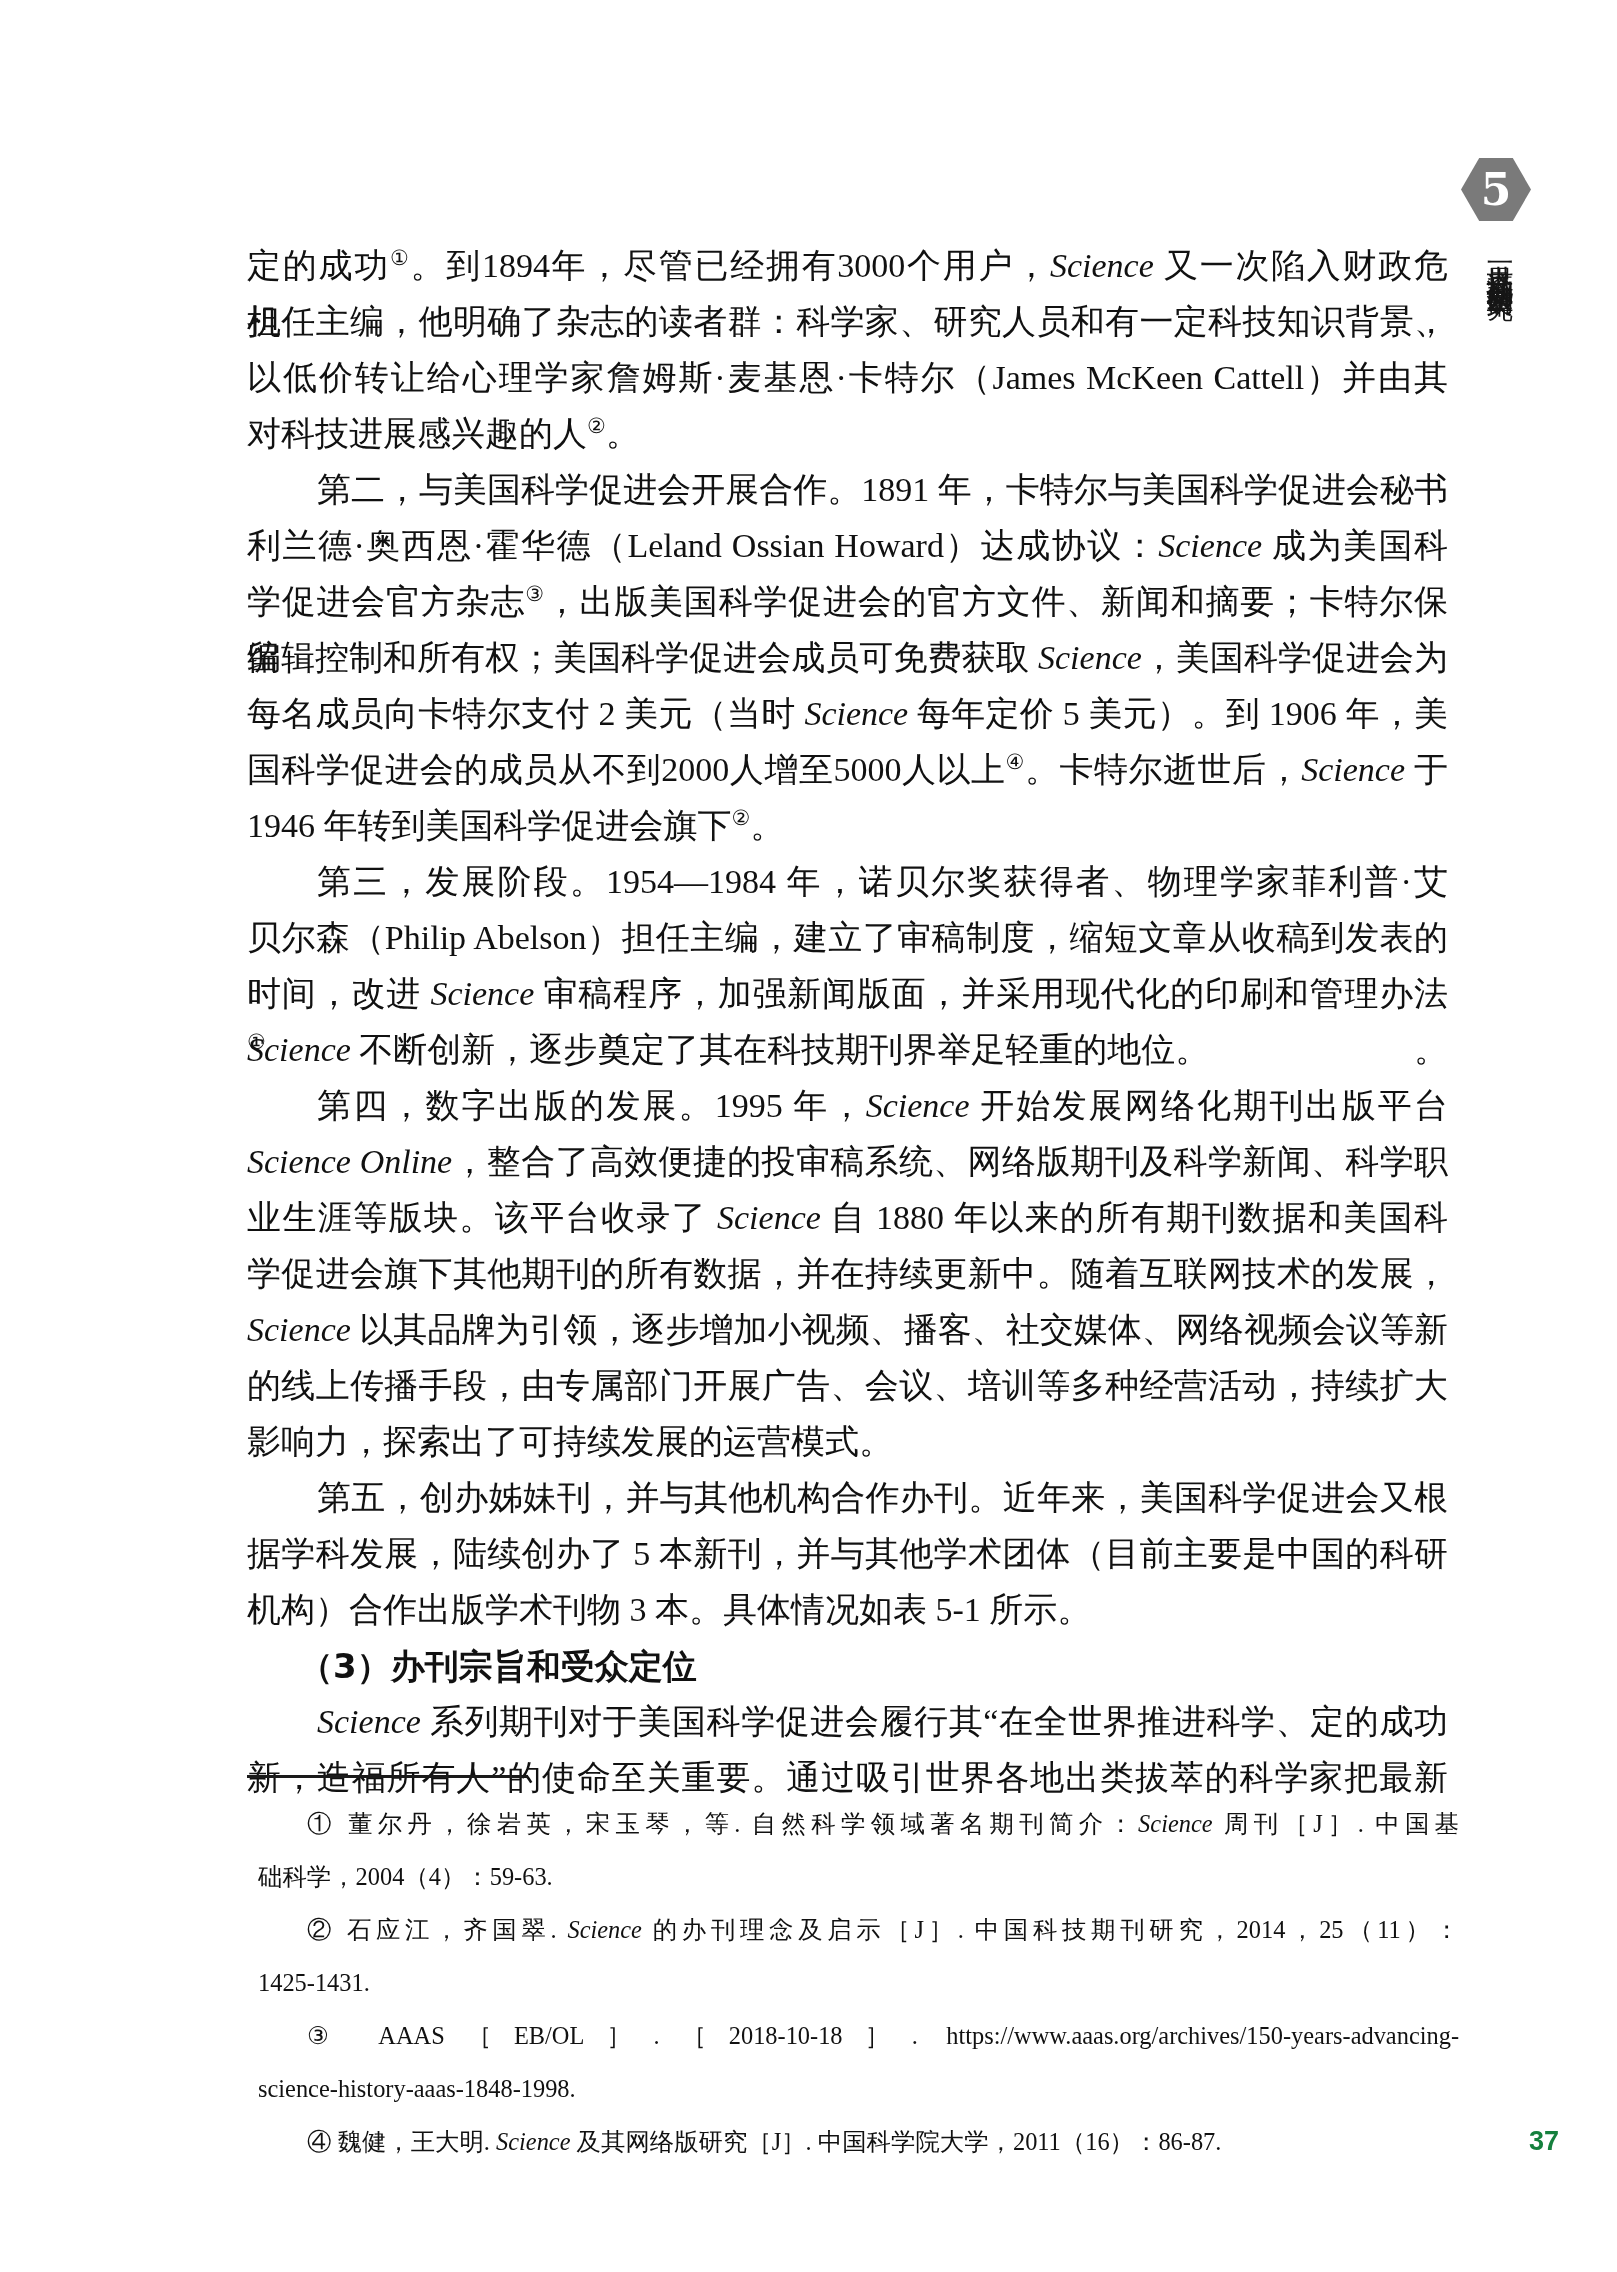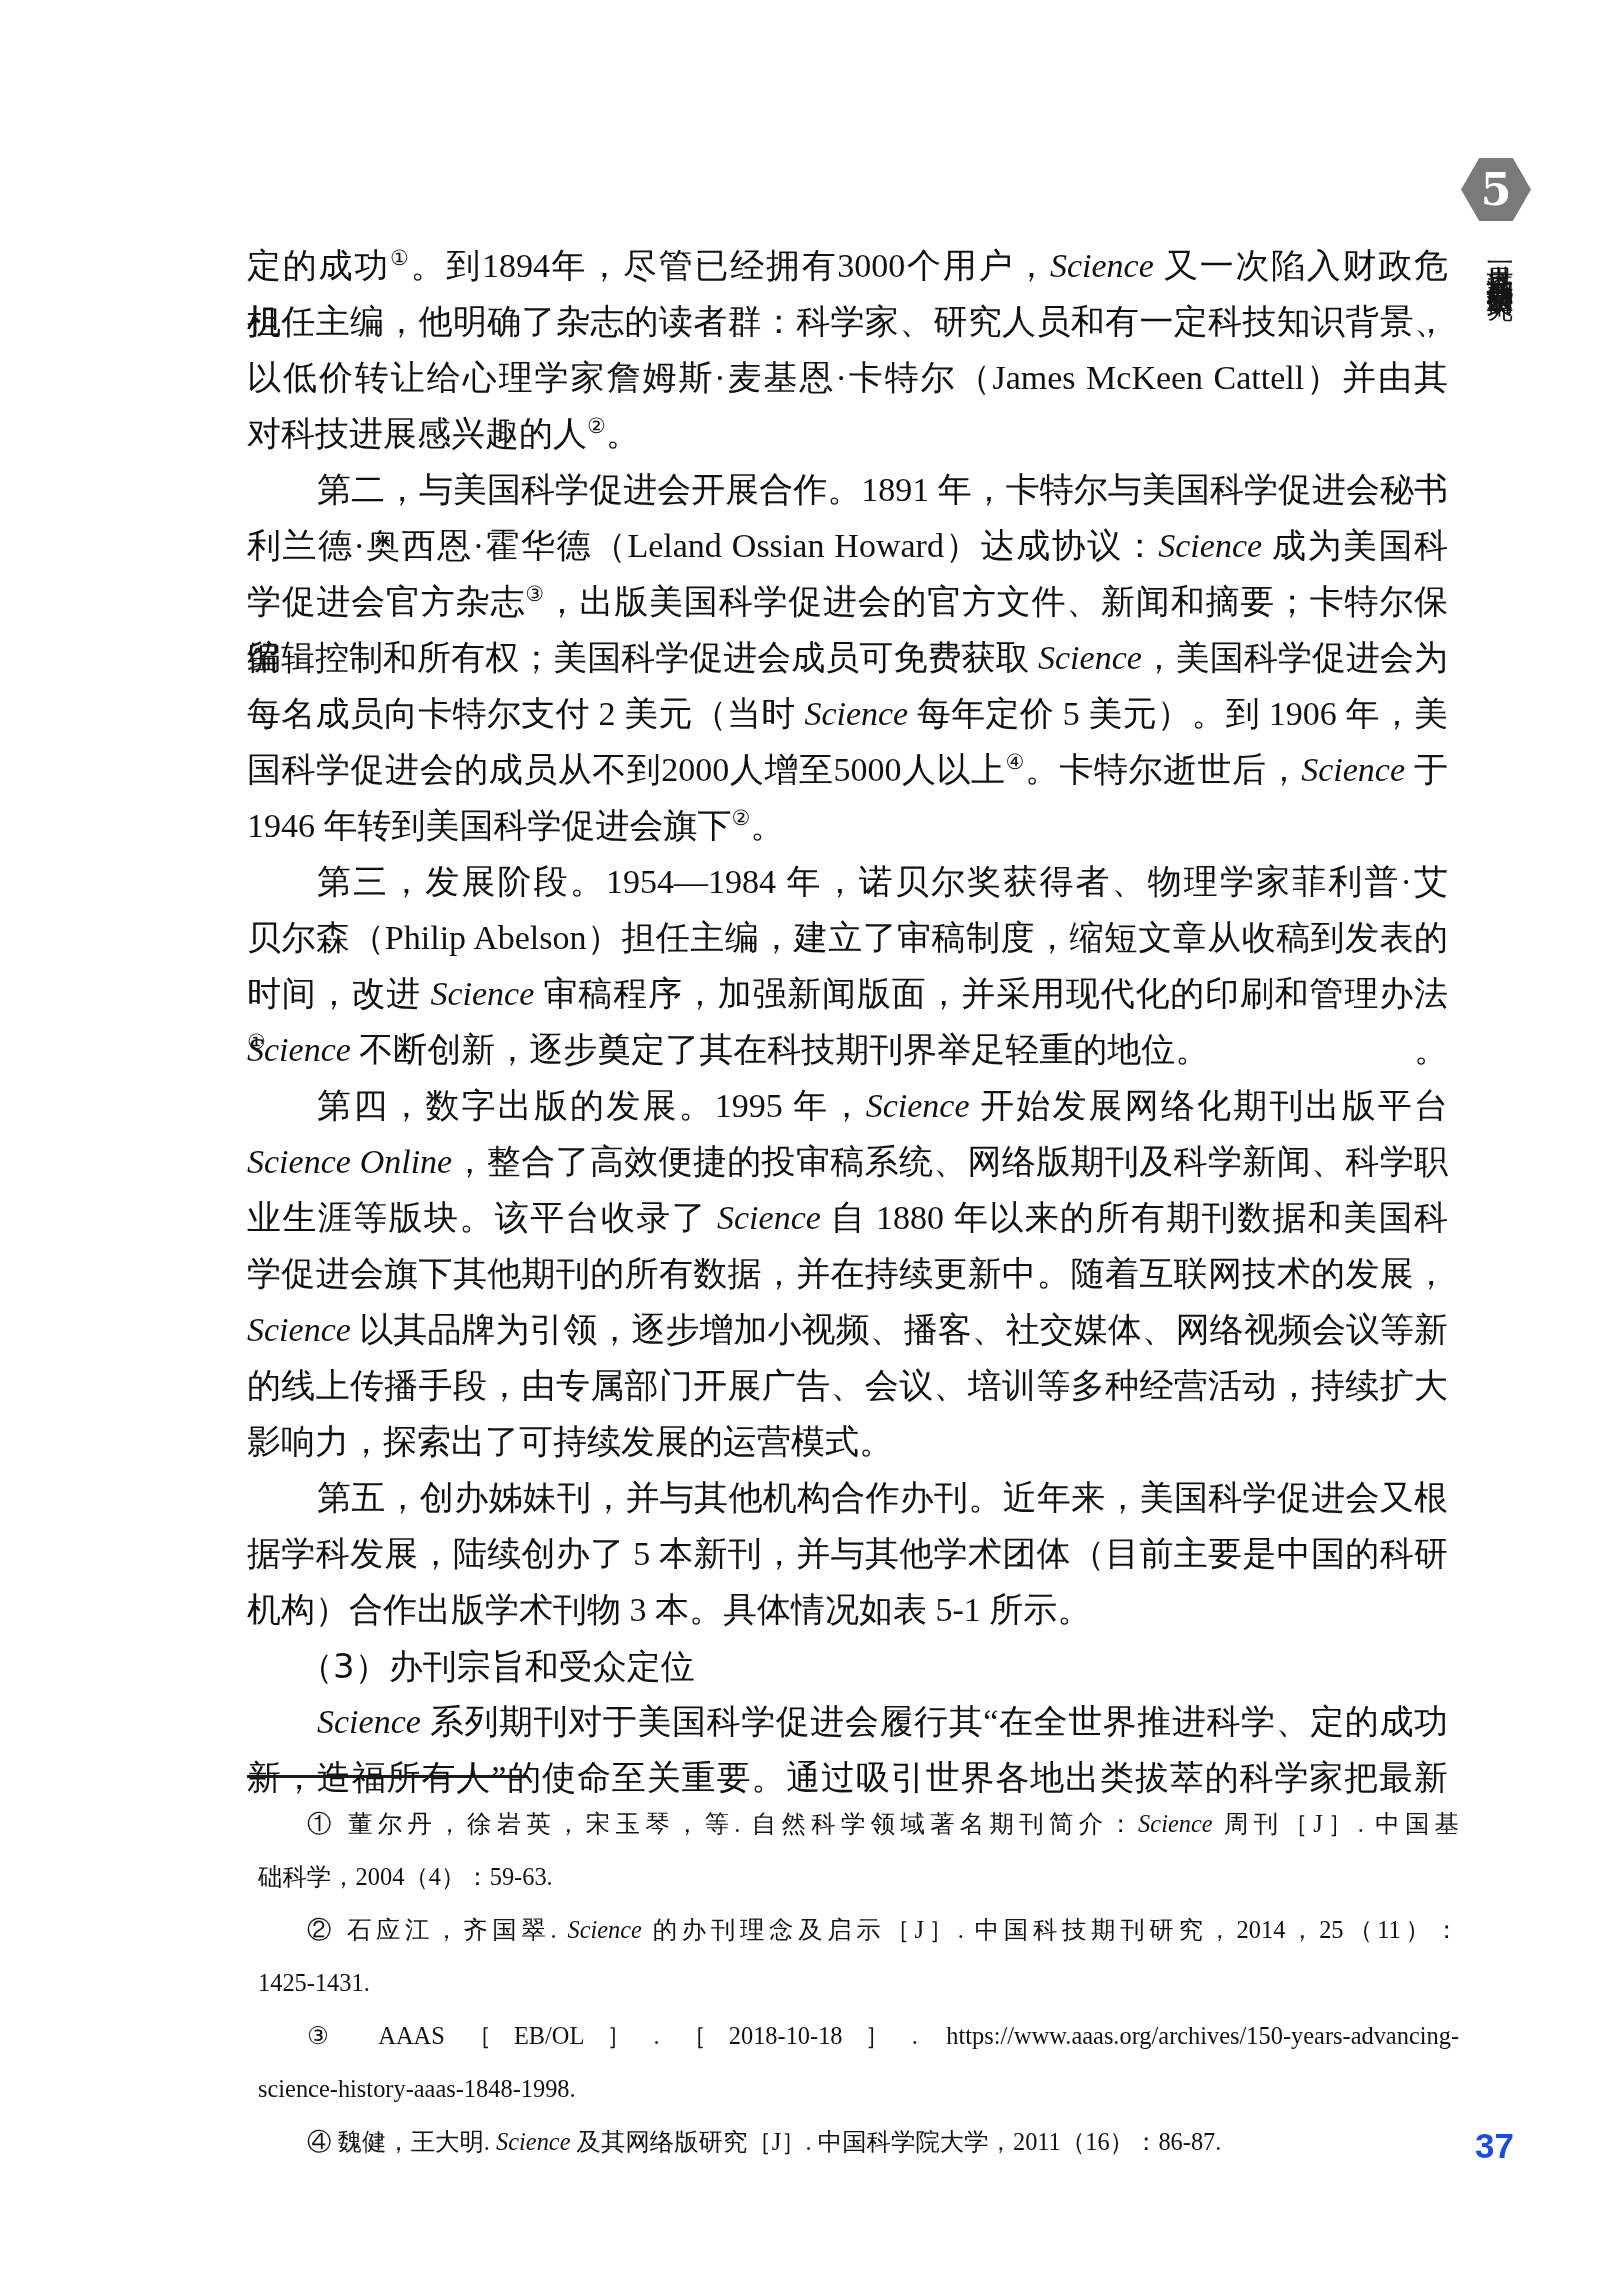--- a/index.html
+++ b/index.html
@@ -18,21 +18,21 @@
   }
   .body-col .line{
     height:56px;line-height:56px;
     white-space:nowrap;
   }
   .body-col .line.full{white-space:normal;text-align:justify;text-align-last:justify;}
   .body-col .line.indent{text-indent:70px;}
   .body-col .line.h{text-indent:52px;}
   .sup{font-size:21px;position:relative;top:-12px;line-height:0;}
   .i{font-style:italic;}
-  .b{font-weight:400;font-family:"DejaVu Sans","Liberation Sans",sans-serif;}
+  .b{font-weight:700;font-family:"DejaVu Sans","Liberation Sans",sans-serif;}
   
   .fn-rule{
     position:absolute;left:247px;top:1775px;width:281px;height:0;
     border-top:3px solid #1a1a1a;
   }
   .fn-col{
     position:absolute;left:258px;top:1797px;width:1201px;
     font-size:24.4px;
   }
   .fn-col .line{height:53px;line-height:53px;white-space:nowrap;}
@@ -50,24 +50,24 @@
     font-family:"DejaVu Serif","Liberation Serif",serif;
   }
   .chapter-title{
     position:absolute;left:1482px;top:244px;
     writing-mode:vertical-rl;text-orientation:upright;
     font-size:27px;letter-spacing:2.2px;color:#161616;
     font-family:"Liberation Serif","DejaVu Serif",serif;
   }
   
   .page-num{
-    position:absolute;left:1475px;top:2126px;
-    font-size:35px;font-weight:700;
+    position:absolute;left:1529px;top:2126px;
+    font-size:27px;font-weight:700;
     font-family:"Liberation Sans","DejaVu Sans",sans-serif;
-    color:#1d4ed8;
+    color:#15803d;
   }
 </style>
 </head>
 <body>
 
 <div class="page">
 
   <div class="chapter-tab">
     <span class="num">5</span>
   </div>

